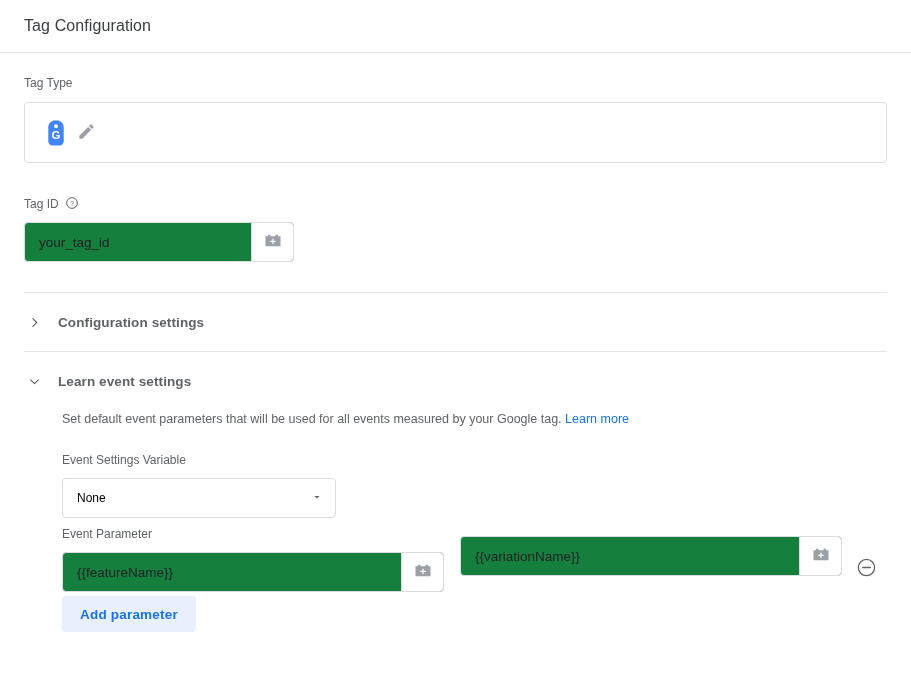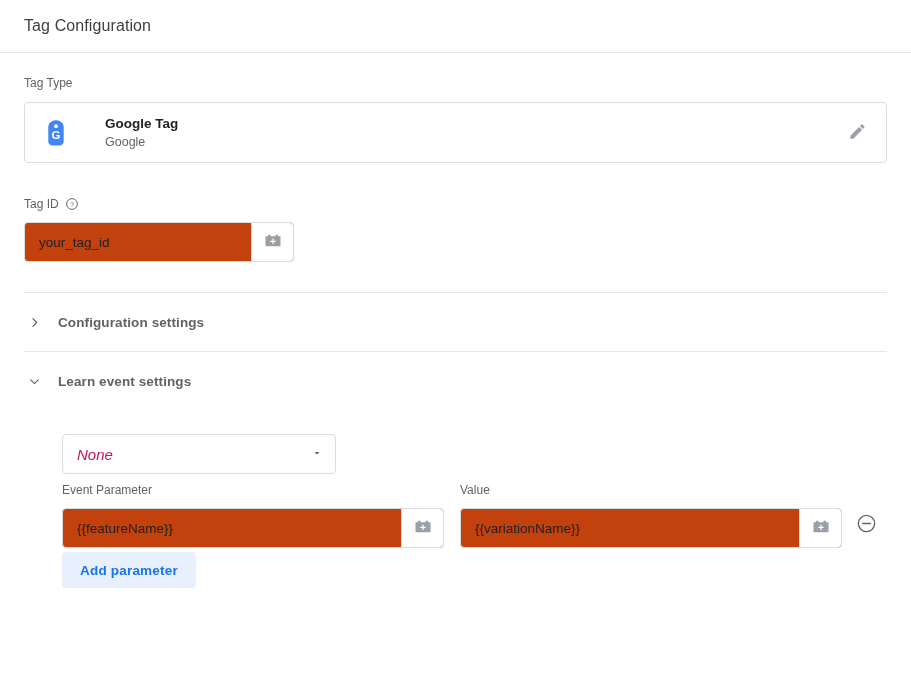--- a/index.html
+++ b/index.html
@@ -93,41 +93,41 @@
     padding: 0;
   }
 
   
   .tagid-block {
     padding-top: 33px;
     padding-bottom: 30px;
   }
   .label-row {
     display: flex;
-    align-items: center;
+    align-items: flex-start;
     gap: 6px;
   }
   .help-icon {
     width: 14px;
     height: 14px;
     display: inline-flex;
     align-items: center;
     justify-content: center;
     cursor: pointer;
   }
 
   
   .input-combo {
     margin-top: 10px;
     display: flex;
     align-items: stretch;
     height: 40px;
     border: 1px solid #dadce0;
     border-radius: 4px;
-    background: #c2410c;
+    background: #15803d;
     overflow: hidden;
   }
   .input-combo .txt {
     flex: 1 1 auto;
     min-width: 0;
     border: none;
     outline: none;
     padding: 0 14px;
     font-family: "Liberation Sans", sans-serif;
     font-size: 13.5px;
@@ -201,23 +201,22 @@
     border: 1px solid #dadce0;
     border-radius: 4px;
     display: flex;
     align-items: center;
     padding: 0 12px 0 14px;
     background: #fff;
     cursor: pointer;
   }
   .select-value {
     flex: 1 1 auto;
-    font-size: 15px;
-    color: #be185d;
-    font-style: italic;
+    font-size: 12px;
+    color: #000000;
   }
 
   
   .param-grid {
     margin-top: 8px;
     display: flex;
     align-items: flex-start;
     gap: 0;
   }
   .col-param { width: 382px; flex: 0 0 382px; }
@@ -274,24 +273,20 @@
 
   <div class="tagtype-card">
     <span class="tagtype-icon">
       <svg width="24" height="28" viewBox="0 0 24 28" aria-hidden="true">
         <path d="M12 1.2 C7.6 1.2 4.3 4.1 4.3 8.2 L4.3 22.3 C4.3 24.7 6.2 26.6 8.6 26.6 L15.4 26.6 C17.8 26.6 19.7 24.7 19.7 22.3 L19.7 8.2 C19.7 4.1 16.4 1.2 12 1.2 Z" fill="#4285f4"></path>
         <circle cx="12" cy="7.2" r="1.9" fill="#ffffff"></circle>
         <text x="12" y="20.4" font-family="'Liberation Sans', sans-serif" font-size="11.5" font-weight="700" fill="#ffffff" text-anchor="middle">G</text>
       </svg>
     </span>
 
-    <div class="tagtype-text">
-      <div class="tagtype-name">Google Tag</div>
-      <div class="tagtype-vendor">Google</div>
-    </div>
 
     <button class="edit-btn">
       <span>
         <svg width="19" height="19" viewBox="0 0 24 24" aria-hidden="true">
           <path d="M3 17.25V21h3.75L17.81 9.94l-3.75-3.75L3 17.25zM20.71 7.04a1 1 0 0 0 0-1.41l-2.34-2.34a1 1 0 0 0-1.41 0l-1.83 1.83 3.75 3.75 1.83-1.83z" fill="#9aa0a6"></path>
         </svg>
       </span>
     </button>
   </div>
 </div>
@@ -336,22 +331,27 @@
 <div class="collapse-row">
   <span class="chev">
     <svg width="13" height="13" viewBox="0 0 24 24" aria-hidden="true">
       <path d="M5 9l7 7 7-7" fill="none" stroke="#5f6368" stroke-width="2.1" stroke-linecap="round" stroke-linejoin="round"></path>
     </svg>
   </span>
   <span class="collapse-title">Learn event settings</span>
 </div>
 
 <div class="shared-body">
+  <p class="desc">
+    <span>Set default event parameters that will be used for all events measured by your Google tag.</span>
+    <a href="#">Learn more</a>
+  </p>
 
   <div class="esv-block">
+    <div class="field-label">Event Settings Variable</div>
     <div class="select-box">
       <span class="select-value">None</span>
       <span>
         <svg width="12" height="12" viewBox="0 0 24 24" aria-hidden="true">
           <path d="M7 10l5 5 5-5z" fill="#5f6368"></path>
         </svg>
       </span>
     </div>
   </div>
 
@@ -367,21 +367,20 @@
               <path d="M12 8.2v5.4M9.3 10.9h5.4" stroke="#ffffff" stroke-width="1.5" stroke-linecap="round"></path>
             </svg>
           </span>
         </button>
       </div>
     </div>
 
     <div class="col-gap"></div>
 
     <div class="col-value">
-      <div class="field-label">Value</div>
       <div class="input-combo">
         <input class="txt" type="text" value="{{variationName}}" style="">
         <button class="var-btn">
           <span>
             <svg width="20" height="17" viewBox="0 0 24 20" aria-hidden="true">
               <path d="M3 5h3V3h3v2h6V3h3v2h3v12H3V5z" fill="#9aa0a6"></path>
               <path d="M12 8.2v5.4M9.3 10.9h5.4" stroke="#ffffff" stroke-width="1.5" stroke-linecap="round"></path>
             </svg>
           </span>
         </button>

